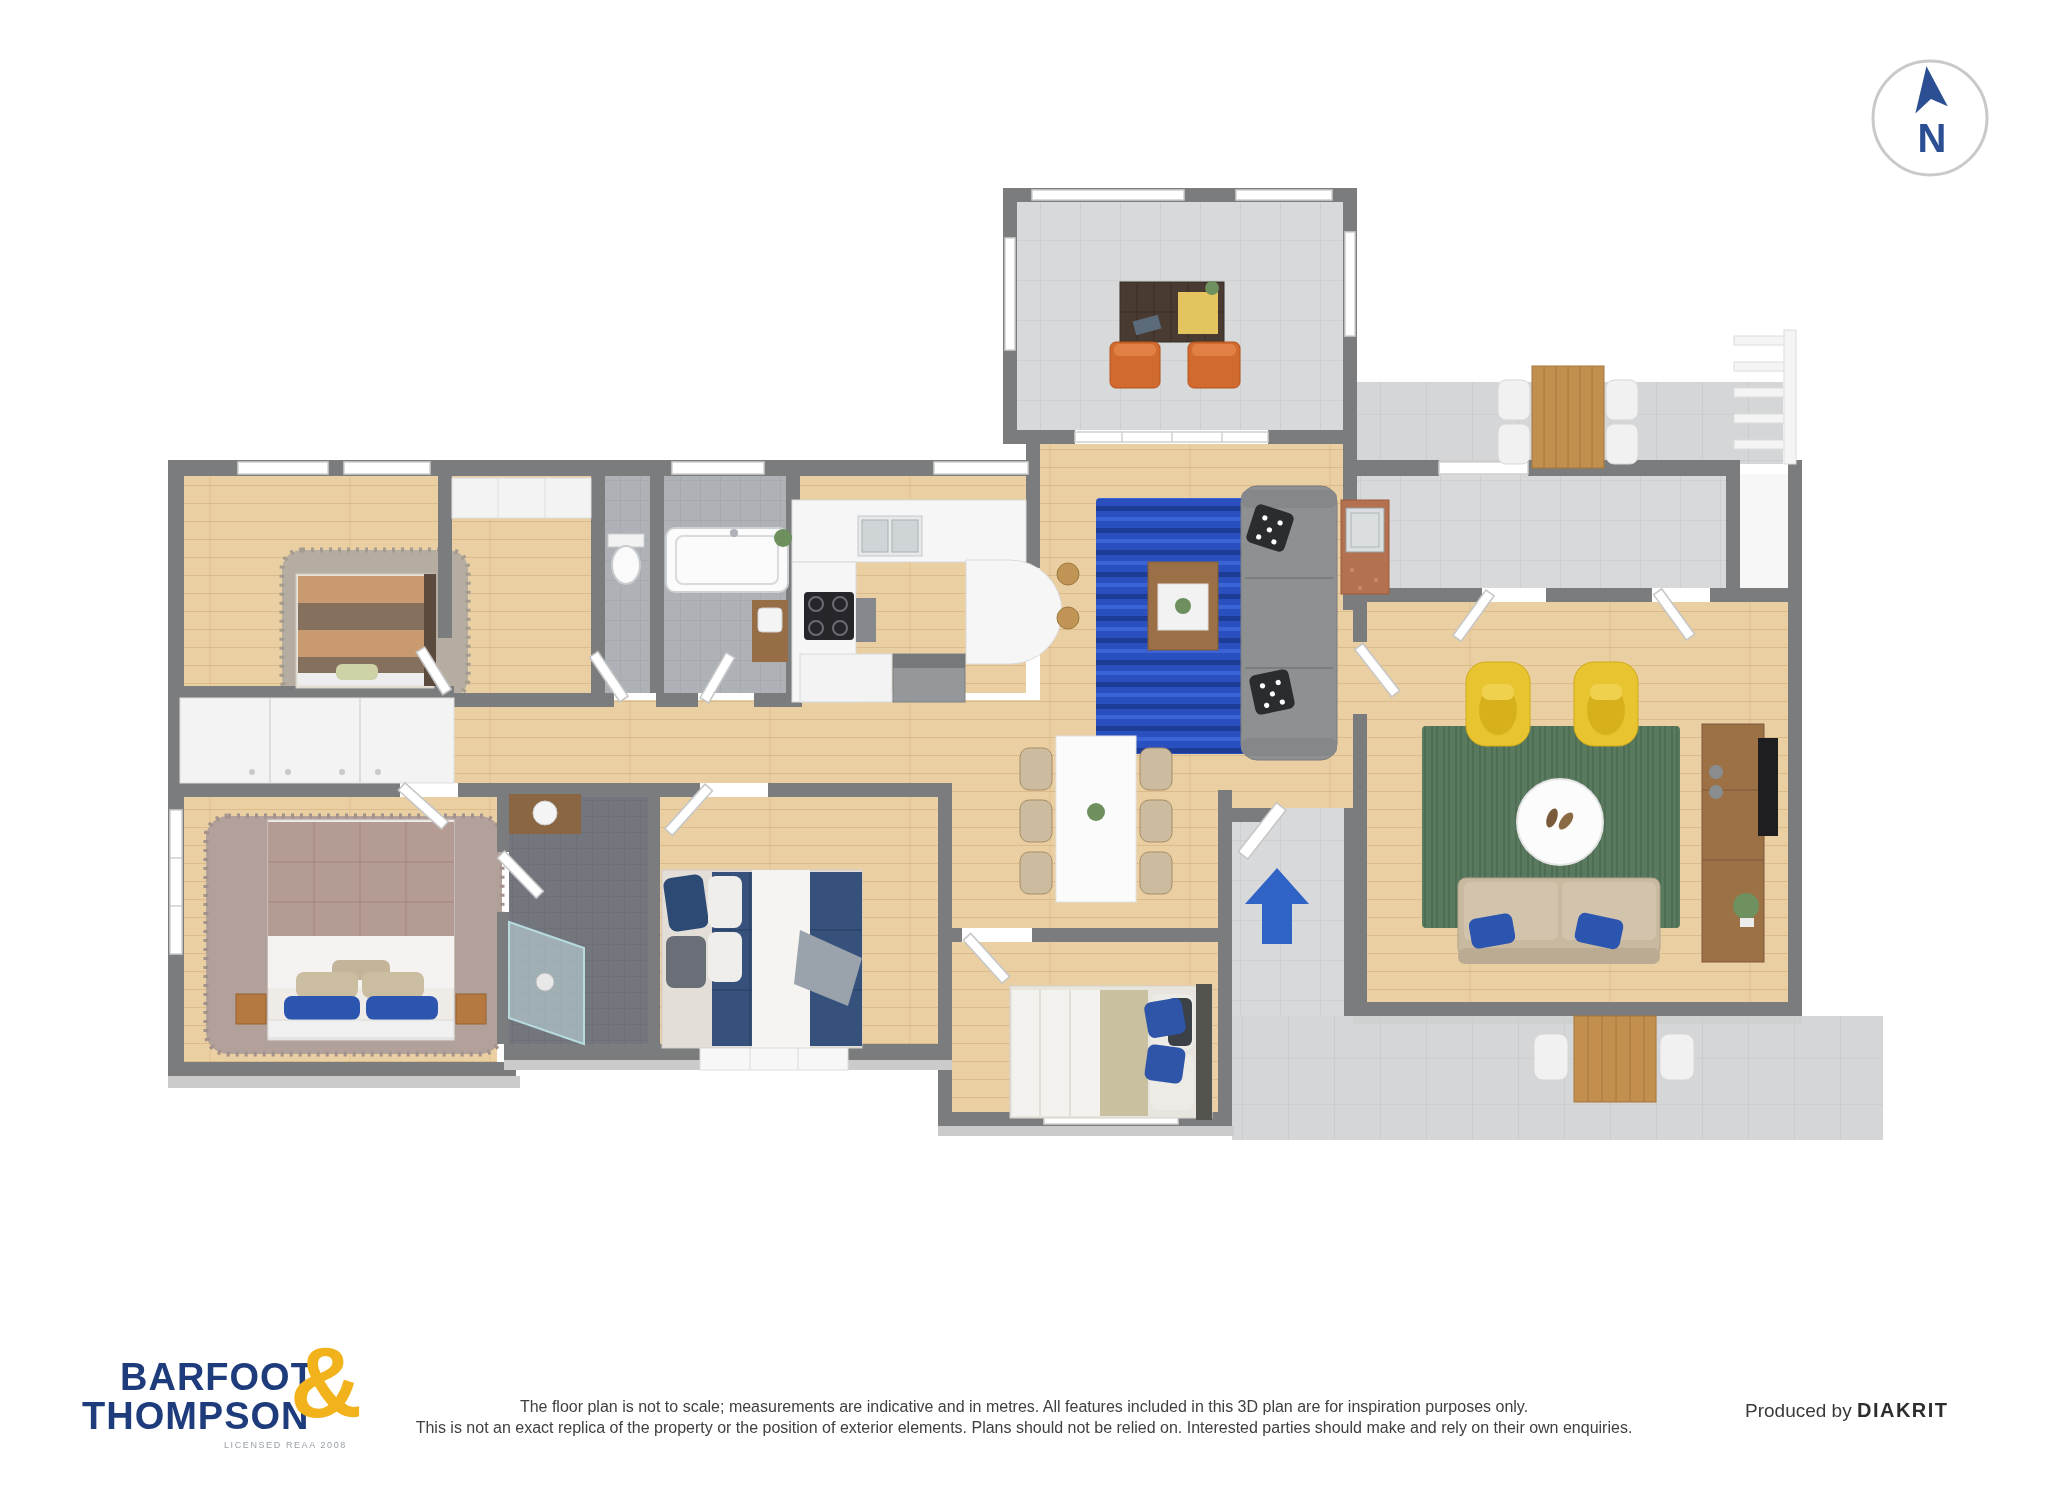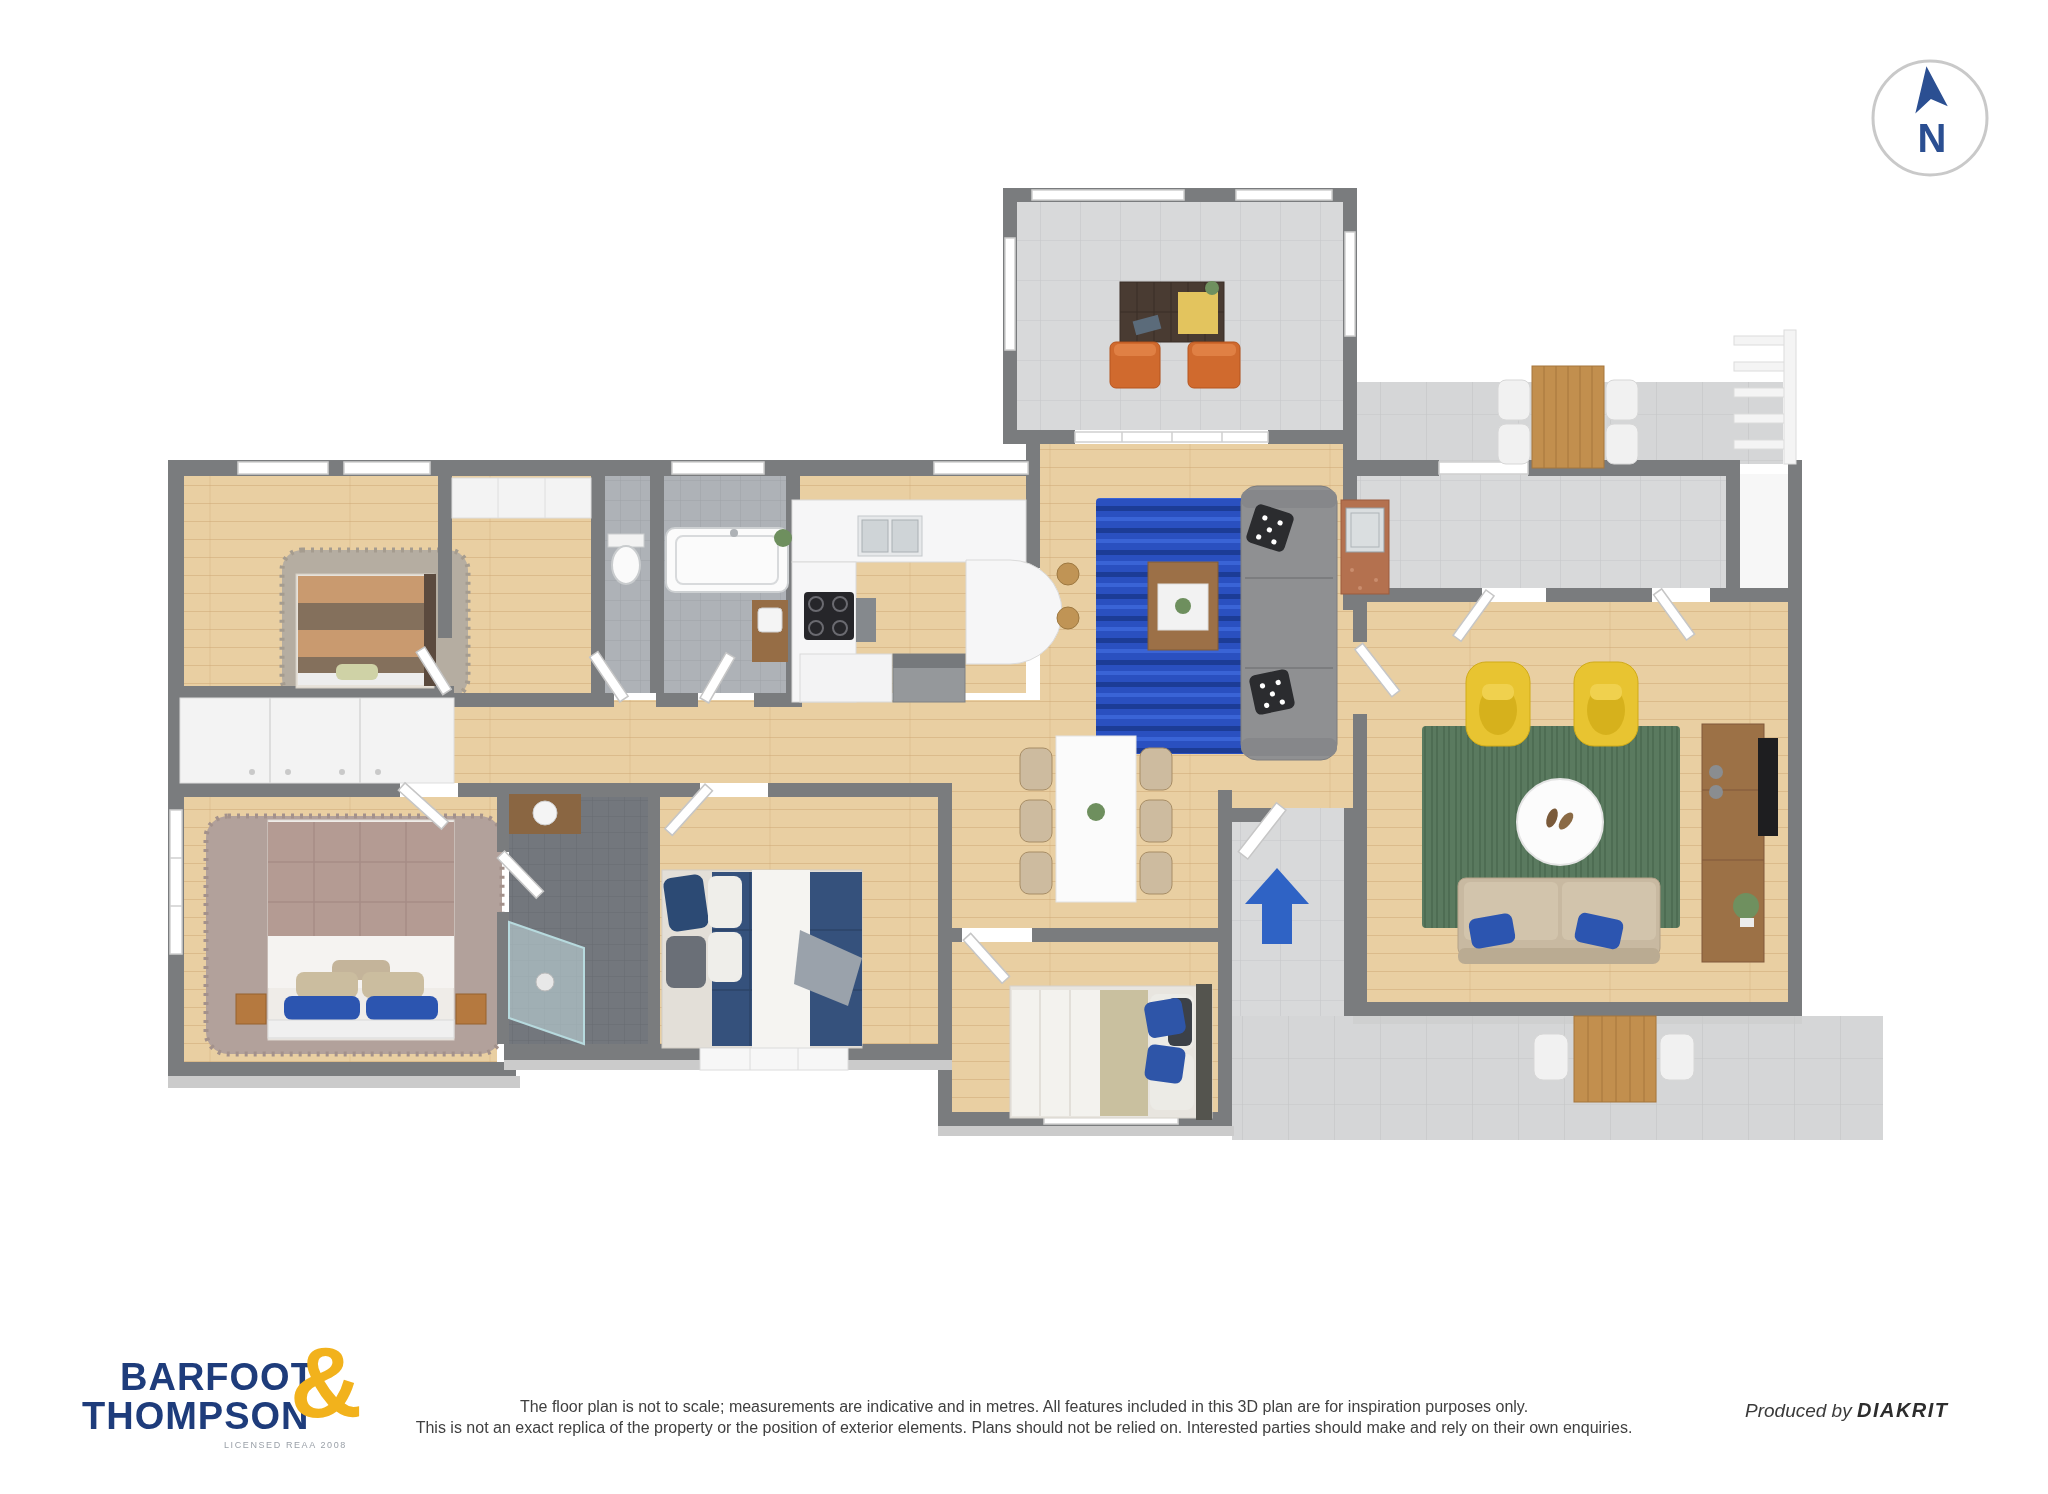--- a/index.html
+++ b/index.html
@@ -3,21 +3,21 @@
 <meta charset="utf-8">
 <style>
   html,body{margin:0;padding:0;background:#ffffff;}
   .canvas{position:relative;width:2048px;height:1494px;background:#ffffff;overflow:hidden;
           font-family:"Liberation Sans", sans-serif;}
   .plan-svg{position:absolute;left:0;top:0;width:2048px;height:1494px;}
   .footer-title{position:absolute;left:0;top:1350px;width:100%;text-align:center;
     font-size:37px;font-weight:bold;color:#4a4a4a;letter-spacing:0.5px;}
   .footer-disc{position:absolute;left:0;top:1396px;width:100%;text-align:center;
     font-size:16px;color:#404040;line-height:21px;}
-  .produced{position:absolute;left:1745px;top:1399px;font-size:19px;color:#3a3a3a;white-space:nowrap;font-style:italic;}
+  .produced{position:absolute;left:1745px;top:1399px;font-size:19px;color:#3a3a3a;white-space:nowrap;}
   .produced b{font-size:20px;letter-spacing:1.5px;color:#2d2d2d;}
   .logo{position:absolute;left:82px;top:1348px;width:300px;color:#1e3c7b;}
   .logo-l1{font-size:38px;font-weight:bold;letter-spacing:1px;padding-left:38px;line-height:38px;margin-top:10px;}
   .logo-l2{font-size:38px;font-weight:bold;letter-spacing:1px;line-height:40px;}
   .logo-amp{position:absolute;left:208px;top:-16px;font-size:100px;font-weight:bold;color:#f2b21c;line-height:100px;}
   .logo-tag{font-size:9px;color:#9aa0a8;letter-spacing:1.6px;padding-left:142px;padding-top:4px;}
 </style>
 </head>
 <body>
 

